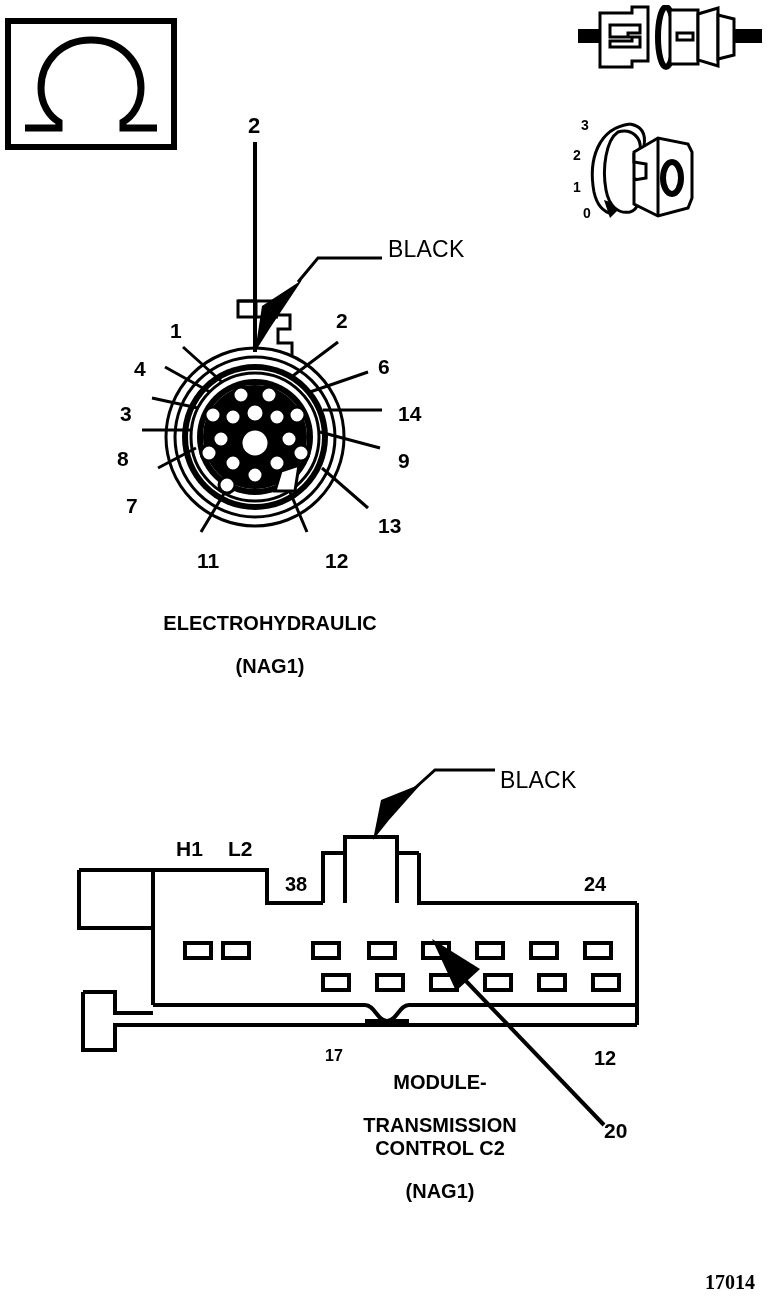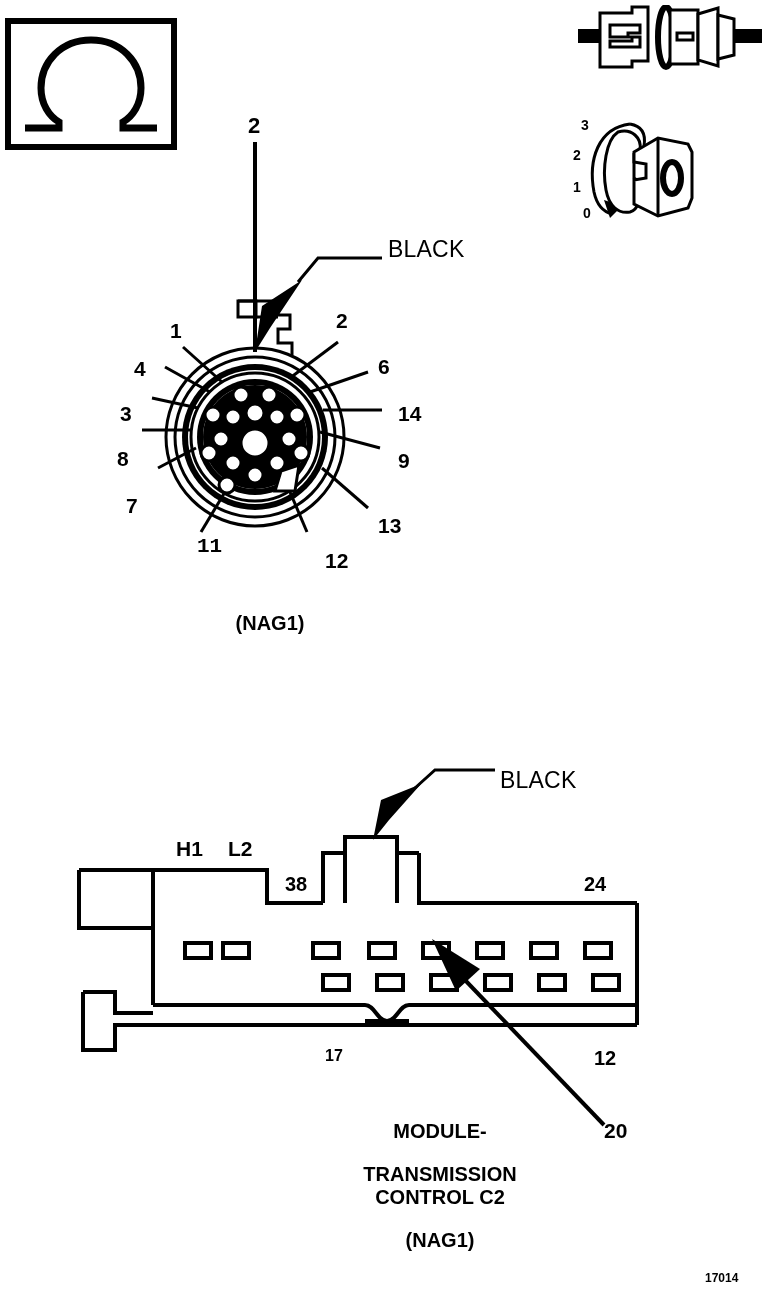--- a/index.html
+++ b/index.html
@@ -39,21 +39,22 @@
     font-size: 23px;
     letter-spacing: 0.2px;
   }
   .caption {
     font-weight: bold;
     font-size: 20px;
     text-align: center;
   }
   .figid {
     font-weight: bold;
-    font-size: 12px;
+    font-size: 20px;
+    font-family: Liberation Serif, serif;
   }
   svg { display: block; }
   .ol { fill: none; stroke: #000; }
 </style>
 </head>
 <body>
 
 <div id="page">
 
   <div class="abs" style="left:5px; top:18px;">
@@ -216,24 +217,25 @@
   <div class="txt num" style="left:120px; top:403px;">3</div>
   <div class="txt num" style="left:117px; top:448px;">8</div>
   <div class="txt num" style="left:126px; top:495px;">7</div>
 
   <div class="txt num" style="left:336px; top:310px;">2</div>
   <div class="txt num" style="left:378px; top:356px;">6</div>
   <div class="txt num" style="left:398px; top:403px;">14</div>
   <div class="txt num" style="left:398px; top:450px;">9</div>
   <div class="txt num" style="left:378px; top:515px;">13</div>
 
-  <div class="txt num" style="left:197px; top:536px;font-family:Liberation Mono, monospace;">11</div>
+  <div class="txt num" style="left:197px; top:550px;">11</div>
   <div class="txt num" style="left:325px; top:550px;">12</div>
 
   <div class="abs" style="left:0px; top:612px; width:540px;">
+    <div class="caption" style="position:relative; left:0; margin-bottom:20px;">ELECTROHYDRAULIC</div>
     <div class="caption" style="position:relative; left:0;">(NAG1)</div>
   </div>
 
   <div class="abs" style="left:345px; top:758px;">
     <svg width="160" height="90" viewBox="0 0 160 90">
 
       <path d="M 28 82 L 36 42 L 76 26 L 44 62 Z" fill="#000"></path>
 
       <path d="M 70 30 L 90 12 L 150 12" class="ol" stroke-width="3"></path>
     </svg>
@@ -298,21 +300,21 @@
   <div class="txt num" style="left:594px; top:1048px; font-size:20px;">12</div>
 
   <div class="abs" style="left:412px; top:925px;">
     <svg width="220" height="210" viewBox="0 0 220 210">
       <line x1="192" y1="200" x2="52" y2="54" stroke="#000" stroke-width="4"></line>
       <path d="M 20 14 L 68 44 L 44 66 Z" fill="#000"></path>
     </svg>
   </div>
   <div class="txt num" style="left:604px; top:1120px;">20</div>
 
-  <div class="abs" style="left:160px; top:1120px; width:560px;">
+  <div class="abs" style="left:160px; top:1071px; width:560px;">
     <div class="caption" style="position:relative; left:0; margin-bottom:20px;">MODULE-</div>
     <div class="caption" style="position:relative; left:0; ">TRANSMISSION</div>
     <div class="caption" style="position:relative; left:0; margin-bottom:20px;">CONTROL C2</div>
     <div class="caption" style="position:relative; left:0;">(NAG1)</div>
   </div>
 
   <div class="txt figid" style="left:705px; top:1272px;">17014</div>
 
 </div>
 

